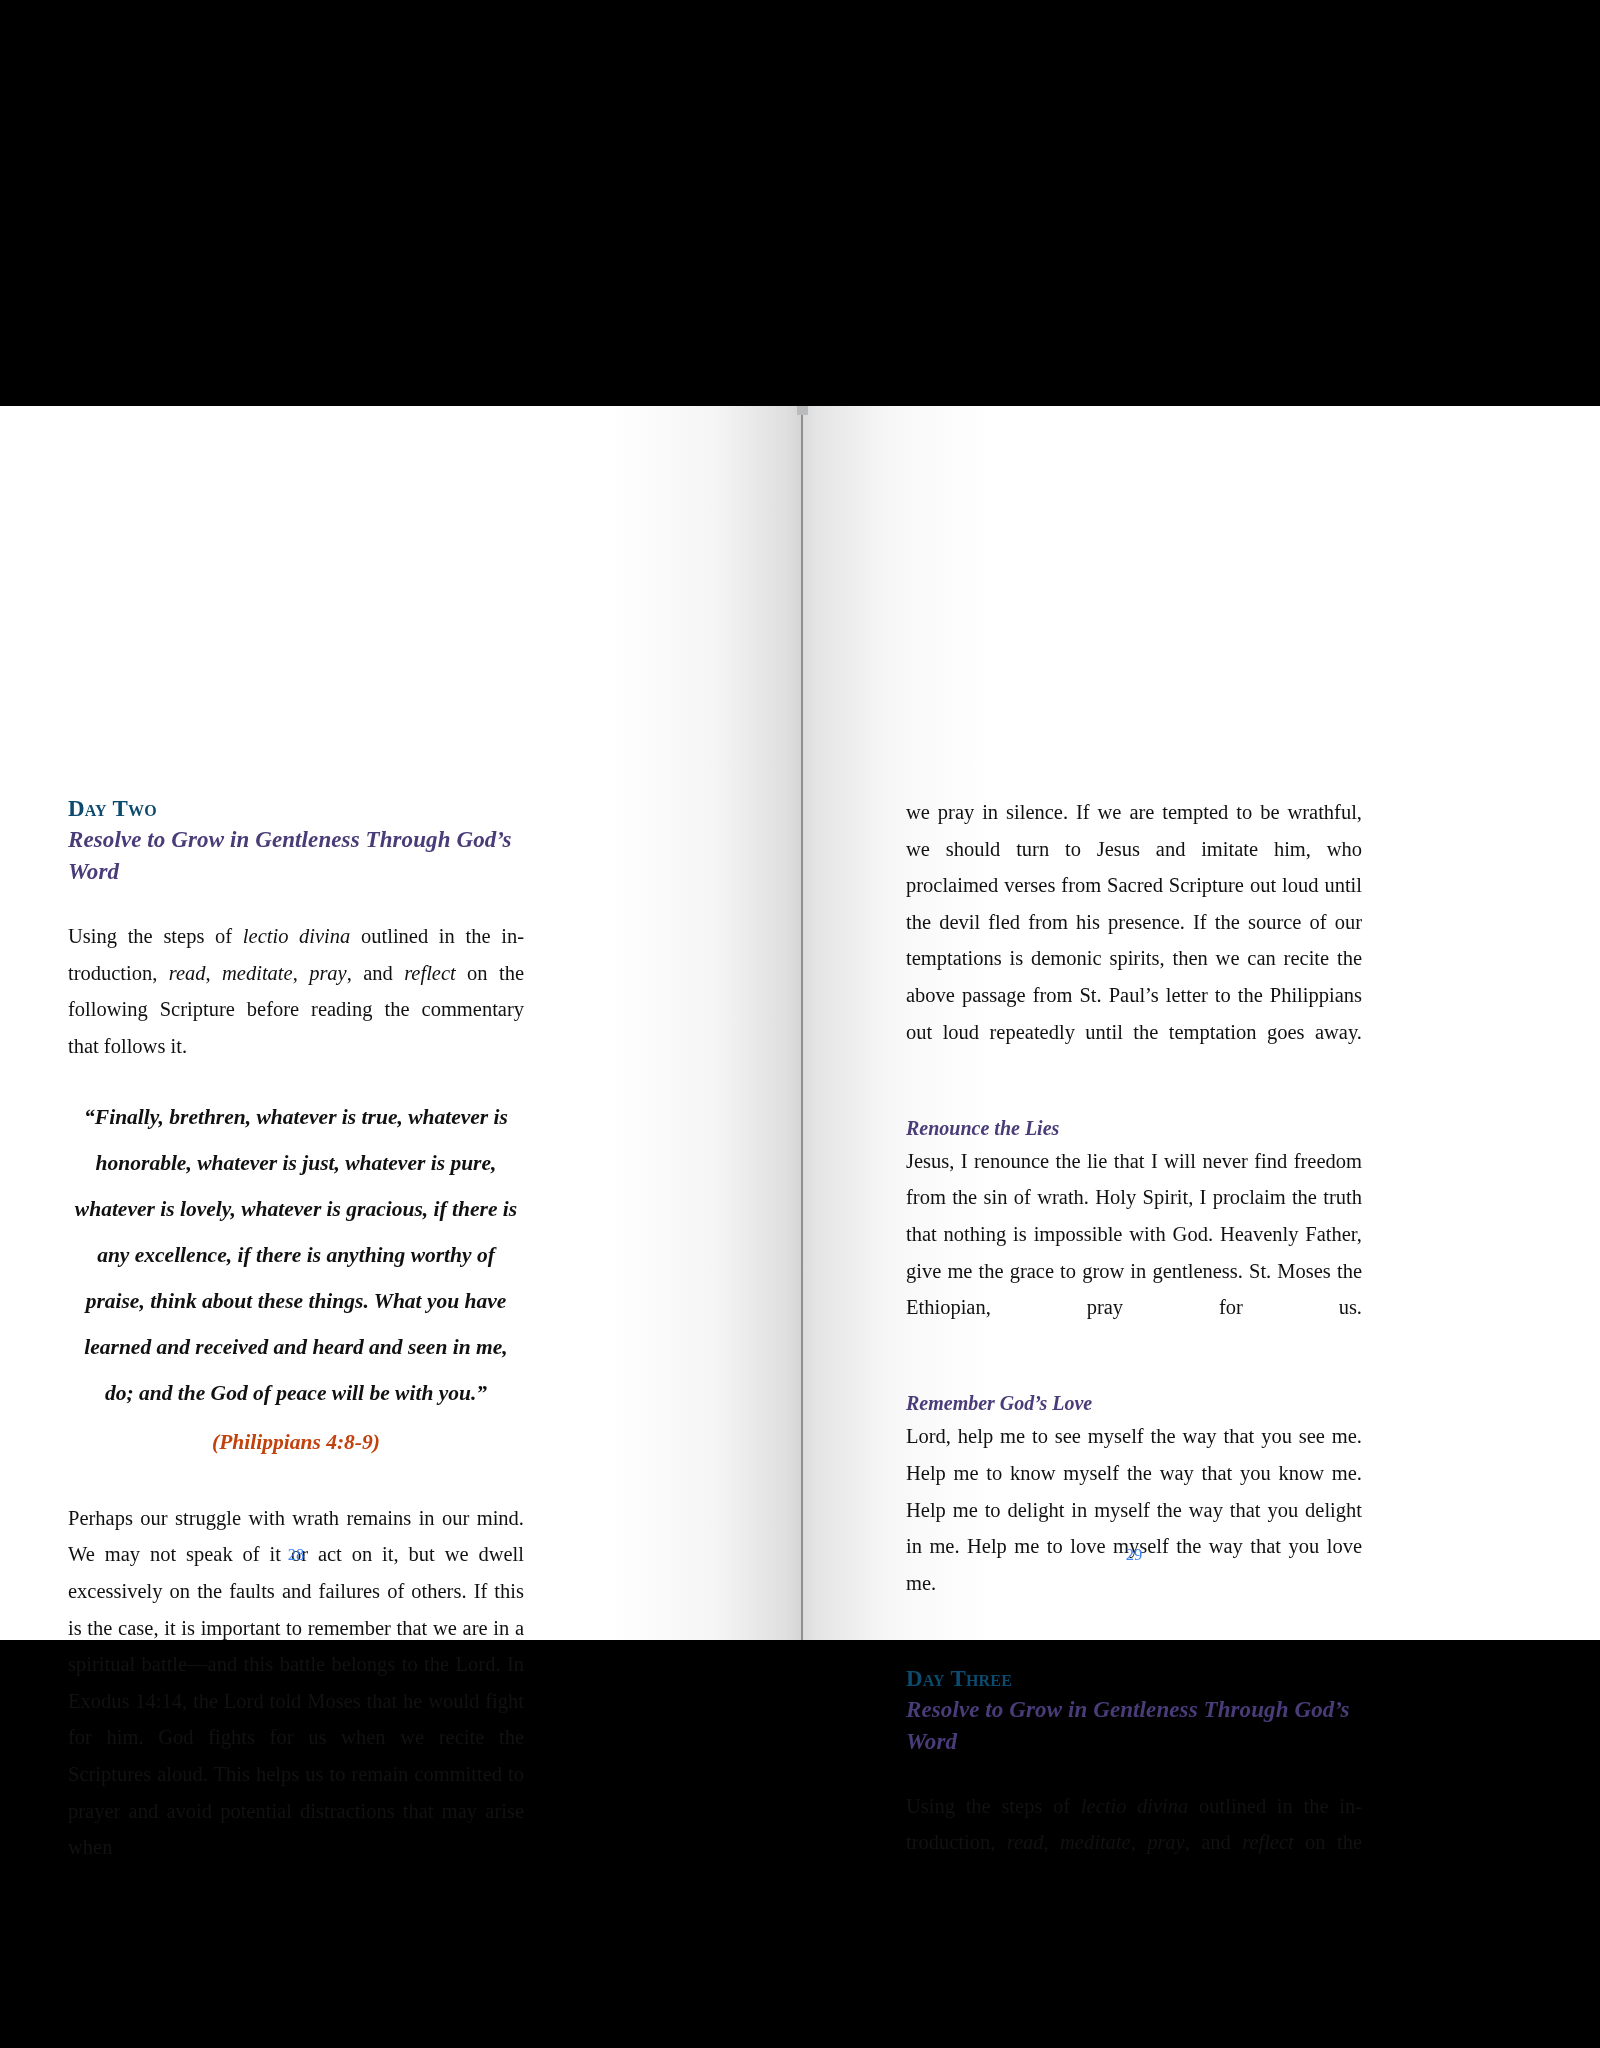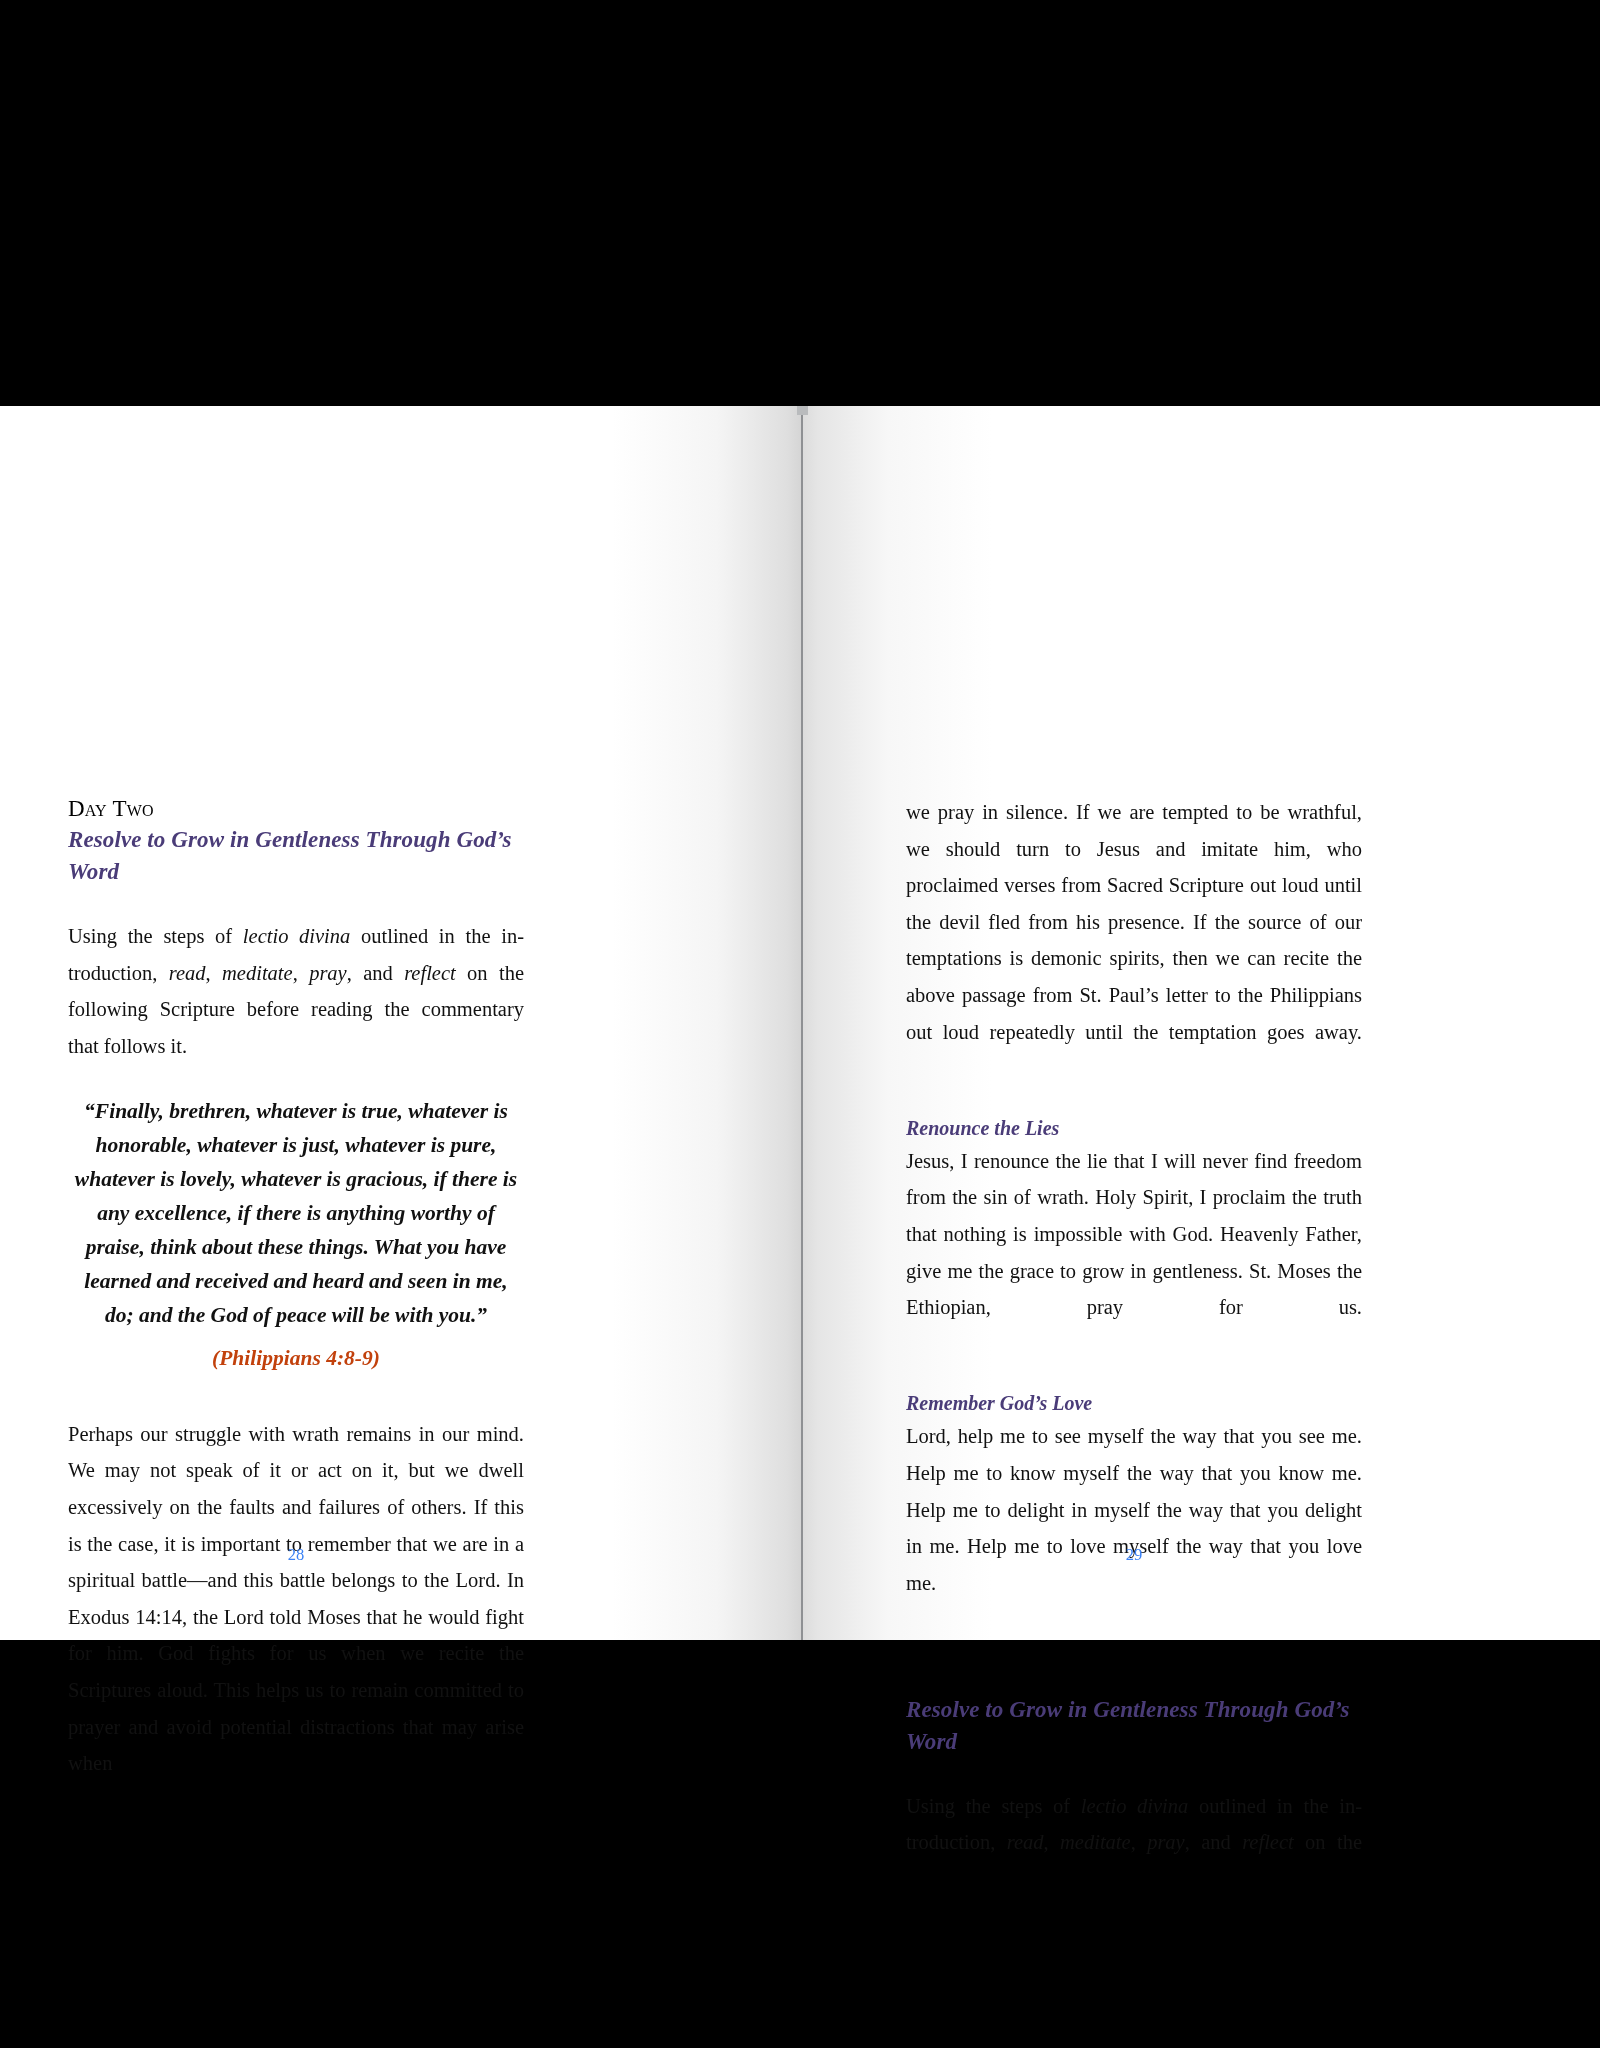--- a/index.html
+++ b/index.html
@@ -100,26 +100,26 @@
   
   .para:after {
     content: "";
     display: inline-block;
     width: 100%;
   }
   .para.nostretch:after { content: none; }
 
   
   .day-head {
-    color: #000000;
+    color: #0c4a6e;
     font-size: 23px;
     line-height: 30px;
     letter-spacing: 0.2px;
     font-variant: small-caps;
-    font-weight: normal;
+    font-weight: bold;
     margin: 0;
   }
   .day-sub {
     color: #4a3c78;
     font-size: 23px;
     line-height: 32px;
     font-style: italic;
     font-weight: bold;
     margin: 0;
     letter-spacing: 0.1px;
@@ -131,21 +131,21 @@
     font-style: italic;
     font-weight: bold;
     margin: 0;
   }
 
   
   .quote {
     font-style: italic;
     font-weight: bold;
     font-size: 21.5px;
-    line-height: 34px;
+    line-height: 46px;
     color: #111111;
     text-align: center;
     margin: 0;
   }
   .quote-cite {
     font-style: italic;
     font-weight: bold;
     font-size: 21.5px;
     line-height: 37.5px;
     color: #c2410c;

